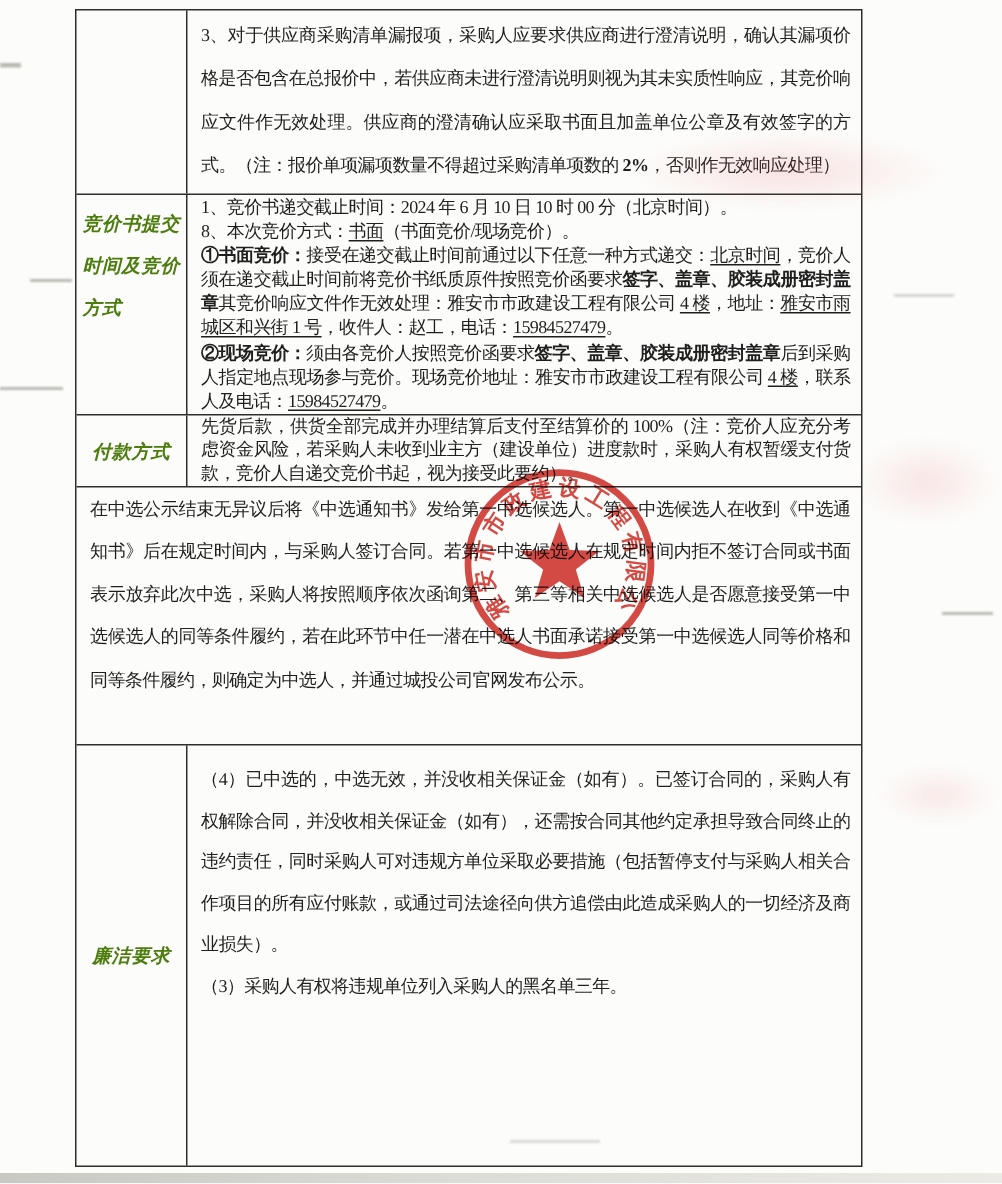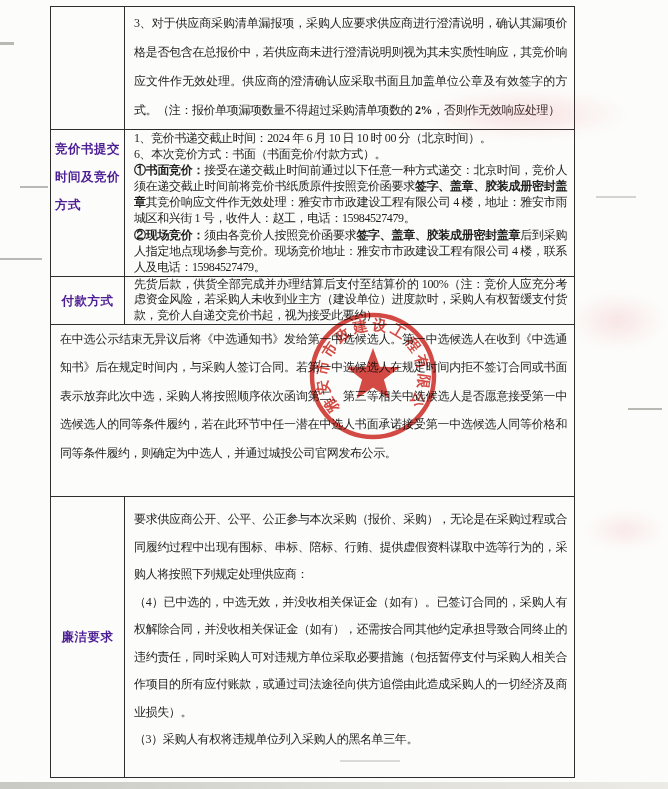--- a/index.html
+++ b/index.html
@@ -25,41 +25,41 @@
   .row-1{height:147px;}
   .row-2{height:48px;}
   .row-3{height:172px;}
   .row-4{flex:1;}
   .label{
     width:74px;box-sizing:border-box;
     border-right:1.5px solid #2e2e2e;
     display:flex;align-items:center;justify-content:center;
     font-weight:bold;font-size:12.5px;line-height:28px;
     white-space:pre-line;text-align:left;
-    letter-spacing:0.5px;color:#4c1d95;
+    letter-spacing:0.5px;color:#4d7c0f;font-style:italic;
   }
   .row-1 .label{align-items:flex-start;padding-top:5px;}
   .row-3 .label{align-items:flex-start;padding-top:5px;}
   .content{
     flex:1;box-sizing:border-box;
     padding:0 7px 0 9px;
     font-size:12px;letter-spacing:-0.4px;
     text-align:justify;color:#1f1f1f;
     overflow:hidden;
   }
   .content p{margin:0;}
   .row-0 .content{padding-top:2px;}
   .row-0 .content p{line-height:29px;}
   .row-1 .content p{line-height:16.1px;}
   .row-2 .content p{line-height:15.4px;}
   .row-3 .content p{line-height:28.4px;}
   .row-4 .content{padding-top:9px;}
   .row-4 .content p{line-height:27.5px;}
   .b{font-weight:bold;}
-  .u{text-underline-offset:2px;}
+  .u{text-decoration:underline;text-underline-offset:2px;}
   
   .seal{
     position:absolute;left:303px;top:306px;width:140px;height:140px;
     mix-blend-mode:multiply;opacity:0.85;pointer-events:none;
   }
   .seal text{
     font-family:"Liberation Serif","DejaVu Serif",serif;
     font-size:14.5px;font-weight:bold;letter-spacing:3.2px;
     fill:#cf2b24;
   }
@@ -97,21 +97,21 @@
           <p><span>3、对于供应商采购清单漏报项，采购人应要求供应商进行澄清说明，确认其漏项价格是否包含在总报价中，若供应商未进行澄清说明则视为其未实质性响应，其竞价响应文件作无效处理。供应商的澄清确认应采取书面且加盖单位公章及有效签字的方式。（注：报价单项漏项数量不得超过采购清单项数的 </span><span class="b">2%</span><span>，否则作无效响应处理）</span></p>
         </div>
     </div>
 
     <div class="trow row-1">
       <div class="label">竞价书提交
 时间及竞价
 方式</div>
       <div class="content">
           <p><span>1、竞价书递交截止时间：2024 年 6 月 10 日 10 时 00 分（北京时间）。</span></p>
-          <p><span>6、本次竞价方式：</span><span class="u">书面</span><span>（书面竞价/付款方式）。</span></p>
+          <p><span>8、本次竞价方式：</span><span class="u">书面</span><span>（书面竞价/现场竞价）。</span></p>
           <p><span class="b">①书面竞价：</span><span>接受在递交截止时间前通过以下任意一种方式递交：</span><span class="u">北京时间</span><span>，竞价人须在递交截止时间前将竞价书纸质原件按照竞价函要求</span><span class="b">签字、盖章、胶装成册密封盖章</span><span>其竞价响应文件作无效处理：雅安市市政建设工程有限公司 </span><span class="u">4 楼</span><span>，地址：</span><span class="u">雅安市雨城区和兴街 1 号</span><span>，收件人：赵工，电话：</span><span class="u">15984527479</span><span>。</span></p>
           <p><span class="b">②现场竞价：</span><span>须由各竞价人按照竞价函要求</span><span class="b">签字、盖章、胶装成册密封盖章</span><span>后到采购人指定地点现场参与竞价。现场竞价地址：雅安市市政建设工程有限公司 </span><span class="u">4 楼</span><span>，联系人及电话：</span><span class="u">15984527479</span><span>。</span></p>
         </div>
     </div>
 
     <div class="trow row-2">
       <div class="label">付款方式</div>
       <div class="content">
           <p><span>先货后款，供货全部完成并办理结算后支付至结算价的 100%（注：竞价人应充分考虑资金风险，若采购人未收到业主方（建设单位）进度款时，采购人有权暂缓支付货款，竞价人自递交竞价书起，视为接受此要约）。</span></p>
         </div>
@@ -119,21 +119,20 @@
 
     <div class="trow row-3">
       <div class="content">
           <p><span>在中选公示结束无异议后将《中选通知书》发给第一中选候选人。第一中选候选人在收到《中选通知书》后在规定时间内，与采购人签订合同。若第一中选候选人在规定时间内拒不签订合同或书面表示放弃此次中选，采购人将按照顺序依次函询第二、第三等相关中选候选人是否愿意接受第一中选候选人的同等条件履约，若在此环节中任一潜在中选人书面承诺接受第一中选候选人同等价格和同等条件履约，则确定为中选人，并通过城投公司官网发布公示。</span></p>
         </div>
     </div>
 
     <div class="trow row-4">
       <div class="label">廉洁要求</div>
       <div class="content">
-          <p><span>要求供应商公开、公平、公正参与本次采购（报价、采购），无论是在采购过程或合同履约过程中出现有围标、串标、陪标、行贿、提供虚假资料谋取中选等行为的，采购人将按照下列规定处理供应商：</span></p>
           <p><span>（4）已中选的，中选无效，并没收相关保证金（如有）。已签订合同的，采购人有权解除合同，并没收相关保证金（如有），还需按合同其他约定承担导致合同终止的违约责任，同时采购人可对违规方单位采取必要措施（包括暂停支付与采购人相关合作项目的所有应付账款，或通过司法途径向供方追偿由此造成采购人的一切经济及商业损失）。</span></p>
           <p><span>（3）采购人有权将违规单位列入采购人的黑名单三年。</span></p>
         </div>
     </div>
 
   </div>
 
   <svg class="seal" viewBox="-70 -70 140 140">
     <circle cx="0" cy="0" r="61" fill="none" stroke="#cf2b24" stroke-width="4.5"></circle>
     <polygon fill="#cf2b24" points="0,-28 6.8,-9.3 26.6,-8.7 10.9,3.6 16.5,22.7 0,11.5 -16.5,22.7 -10.9,3.6 -26.6,-8.7 -6.8,-9.3"></polygon>

